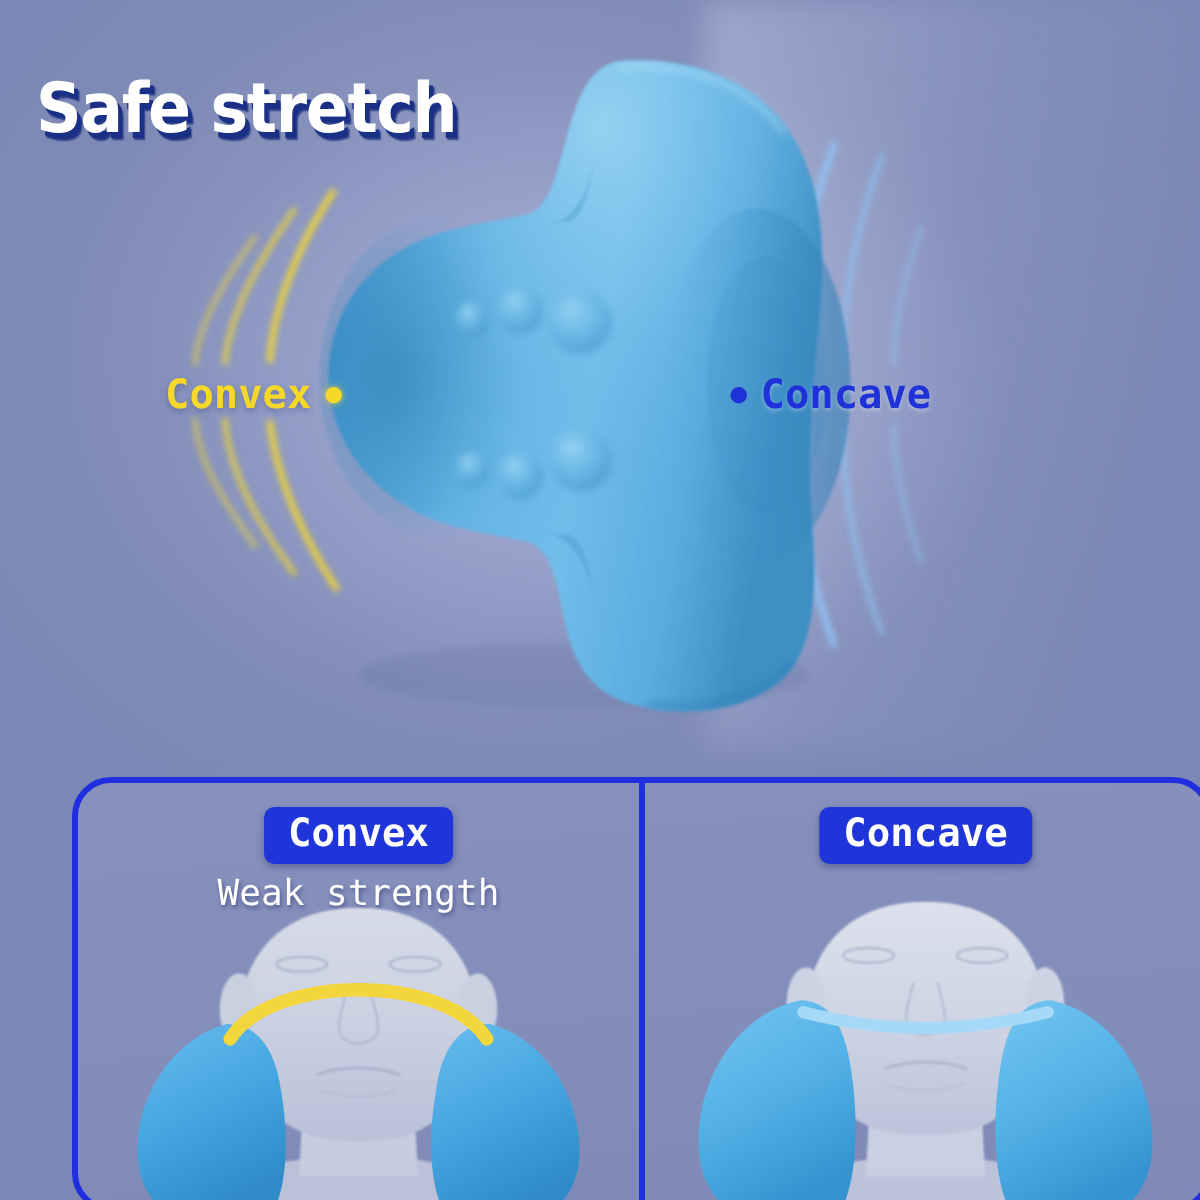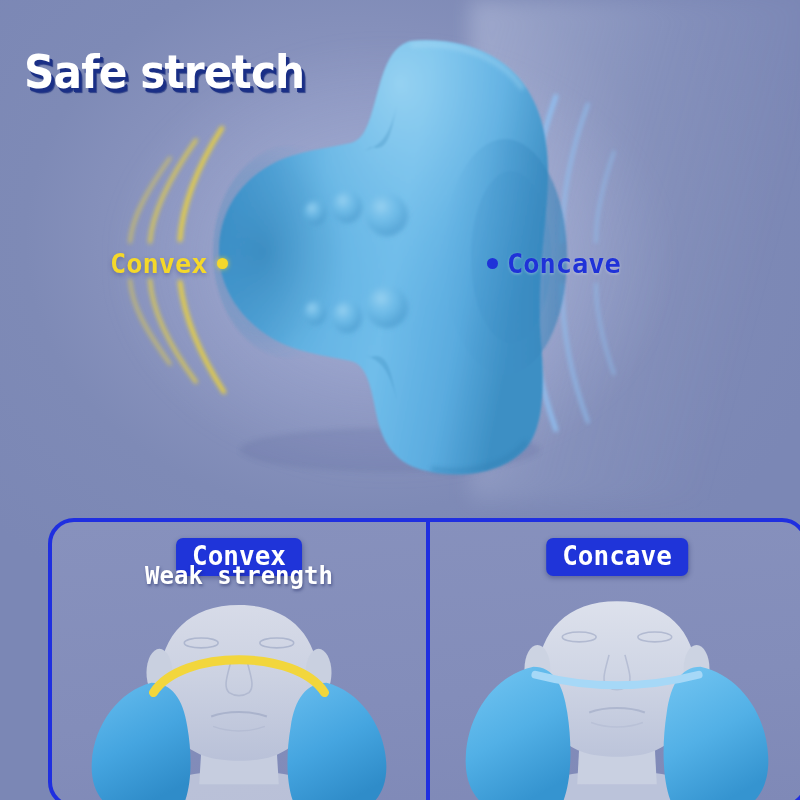--- a/index.html
+++ b/index.html
@@ -67,22 +67,22 @@
 
   .badge{
     position:absolute;left:50%;top:16px;transform:translateX(-50%);
     background:#1f34d9;color:#fff;border-radius:7px;
     padding:3px 16px 5px;font-weight:bold;font-size:26px;
     font-family:"DejaVu Sans Mono","Liberation Mono",monospace;
     letter-spacing:0px;white-space:nowrap;
     box-shadow:0 2px 5px rgba(20,30,90,.35);
   }
   .sub{
-    position:absolute;left:50%;top:40px;transform:translateX(-50%);
-    color:#ffffff;font-weight:bold;font-size:24px;
+    position:absolute;left:50%;top:59px;transform:translateX(-50%);
+    color:#ffffff;font-weight:normal;font-size:24px;
     font-family:"DejaVu Sans Mono","Liberation Mono",monospace;
     white-space:nowrap;text-shadow:1px 2px 3px rgba(30,40,100,.5);
   }
   .figure{position:absolute;left:0;top:78px;width:100%;height:212px;}
   .figure svg{display:block;width:100%;height:100%;}
 </style>
 </head>
 <body>
 
 <div id="stage">

